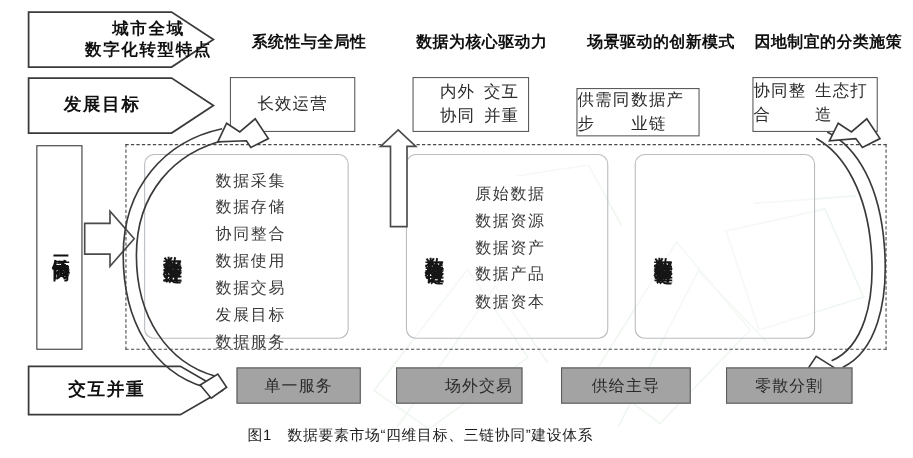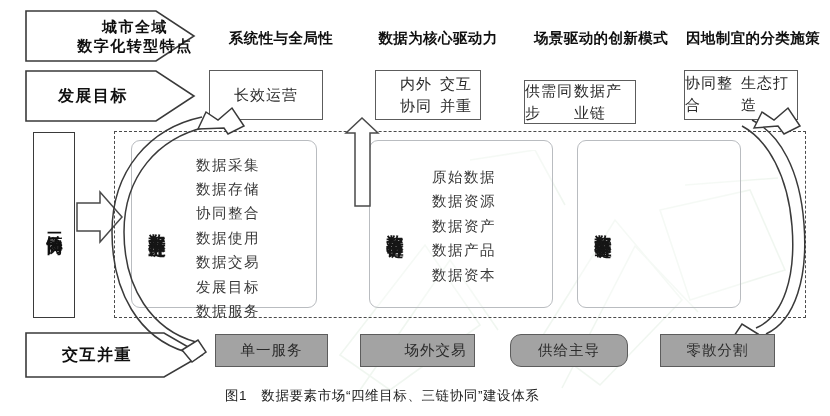--- a/index.html
+++ b/index.html
@@ -264,18 +264,18 @@
     <g fill="none" stroke="#3a3a3a" stroke-width="1.5">
       <path d="M756,328 C784,316 796,276 792,226 C788,176 768,140 742,126"></path>
       <path d="M766,334 C796,320 808,276 804,224 C800,170 780,134 752,120"></path>
     </g>
     <polygon points="750,128 742,112 730,120 716,108 704,126 720,134 726,126" fill="#ffffff" stroke="#3a3a3a" stroke-width="1.5" transform="translate(34,0) scale(-1,1) translate(-1470,0)"></polygon>
     <polygon points="758,334 742,324 734,336 748,346" fill="#ffffff" stroke="#3a3a3a" stroke-width="1.5"></polygon>
   </svg>
 
   <div class="bbox" style="left:215px; top:334px; width:113px; height:33px;">单一服务</div>
   <div class="bbox" style="left:360px; top:334px; width:115px; height:33px;padding-left:36px;">场外交易</div>
-  <div class="bbox" style="left:510px; top:334px; width:118px; height:33px;border-radius:11px;">供给主导</div>
+  <div class="bbox" style="left:510px; top:334px; width:118px; height:33px;">供给主导</div>
   <div class="bbox" style="left:660px; top:334px; width:115px; height:33px;">零散分割</div>
 
   <div class="caption" style="left:225px; top:387px;">图1　数据要素市场“四维目标、三链协同”建设体系</div>
 
 </div>
 
 </body></html>

